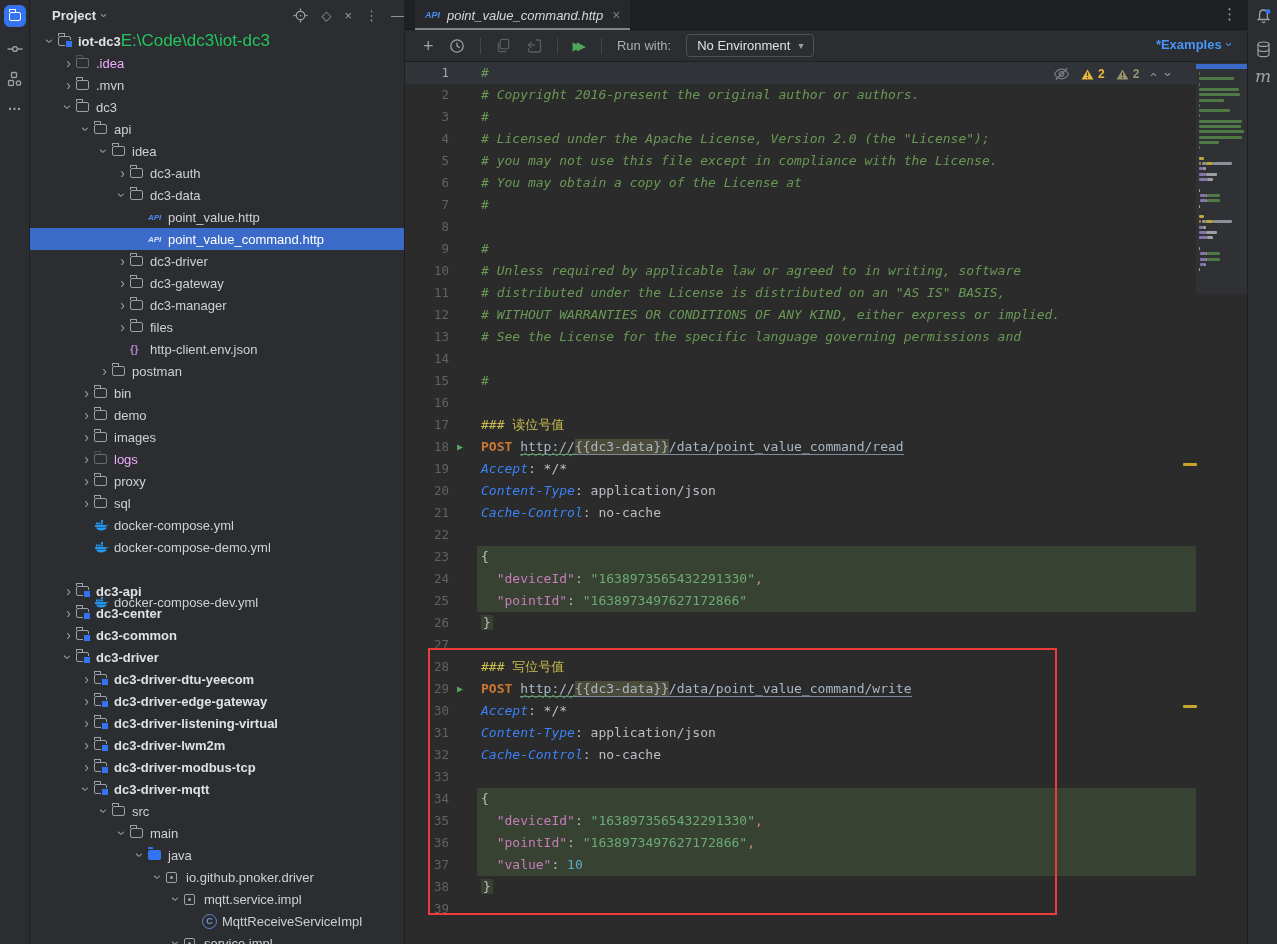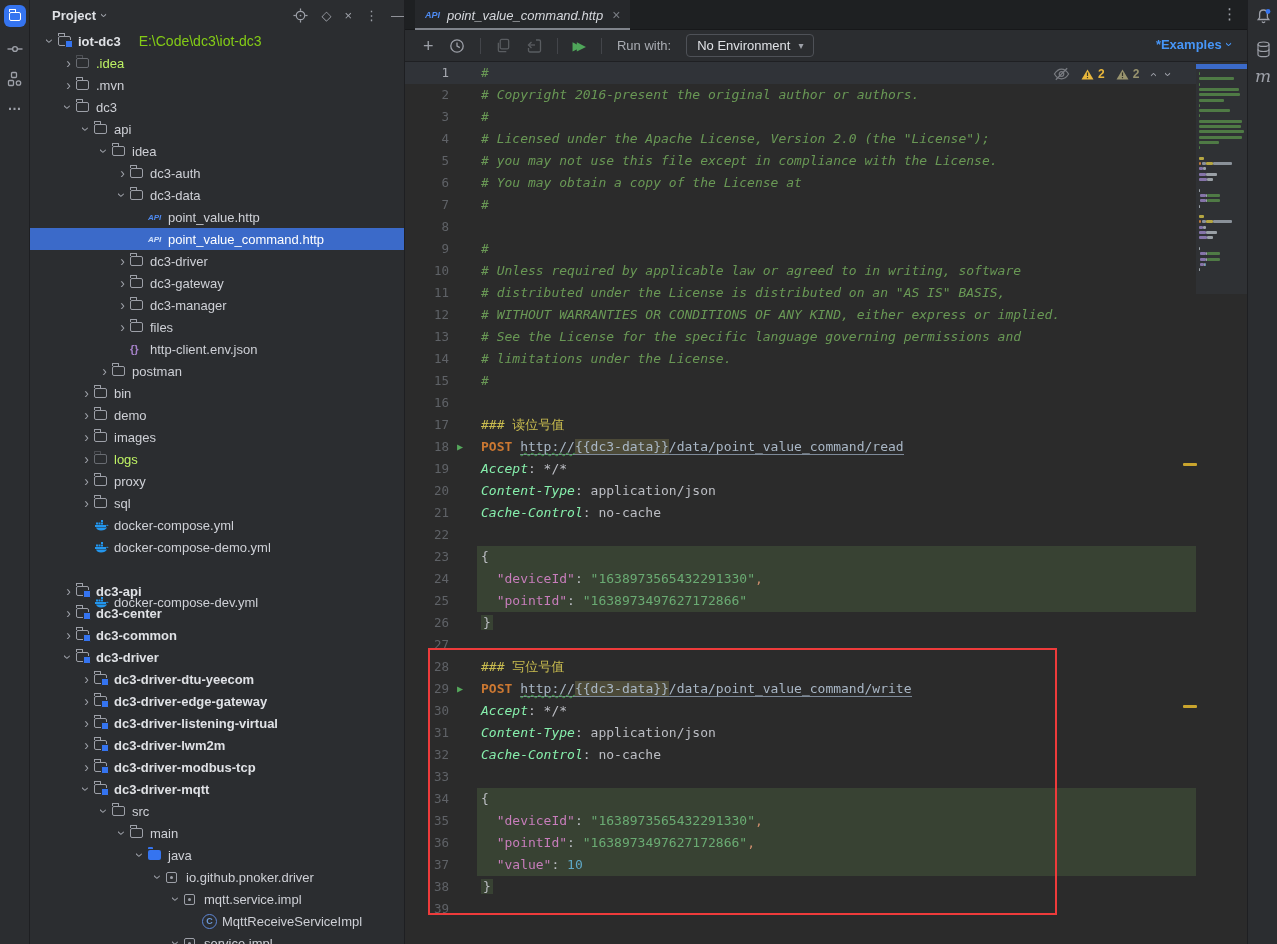--- a/index.html
+++ b/index.html
@@ -31,22 +31,22 @@
     font-size:13px; color:#CED0D6; white-space:nowrap; }
   .tree-row.sel { background:#3B6AC9; color:#FFFFFF; }
   .tree-row .arr { width:15px; flex:0 0 15px; color:#9DA0A8; font-size:14px; line-height:10px; text-align:center; }
   .tree-row.sel .arr { color:#E8ECF5; }
   .arr i { font-style:normal; display:inline-block; }
   .arr.down i { transform:rotate(90deg); }
   .t-ico { flex:0 0 18px; width:18px; display:flex; align-items:center; justify-content:flex-start; }
   .tlabel { padding-left:2px; }
   .tlabel.bold { font-weight:700; color:#DFE1E5; }
   .tree-row.sel .tlabel { color:#fff; }
-  .tlabel.dim { color:#bef264; }
-  .tpath { color:#84cc16; padding-left:18px; font-size:14px; }
+  .tlabel.dim { color:#f0abfc; }
+  .tpath { color:#22c55e; padding-left:0; font-size:17px; }
 
   
   .ic-folder { width:13px; height:10px; border:1.4px solid #9DA0A8; border-radius:2px; position:relative; }
   .ic-folder::before { content:""; position:absolute; top:-3.6px; left:-1.4px; width:5px; height:2px;
     border:1.4px solid #9DA0A8; border-bottom:none; border-radius:1px 1px 0 0; }
   .dim-ico .ic-folder, .dim-ico .ic-folder::before { opacity:.55; }
   .ic-module { width:13px; height:10px; border:1.4px solid #9DA0A8; border-radius:2px; position:relative; }
   .ic-module::before { content:""; position:absolute; top:-3.6px; left:-1.4px; width:5px; height:2px;
     border:1.4px solid #9DA0A8; border-bottom:none; }
   .ic-module::after { content:""; position:absolute; right:-3px; bottom:-3px; width:6px; height:6px;
@@ -98,21 +98,21 @@
   .cur .ln { color:#A6A9B0; }
   .run-arrow { position:absolute; left:52px; top:0; color:#55A85C; font-size:10px; }
   .codetxt { position:absolute; left:76px; top:0; white-space:pre; }
   .rowbg { position:absolute; left:72px; top:0; width:719px; height:22px; background:#384233; }
   .sg-c { color:#699855; font-style:italic; }
   .sg-s { color:#C9BC4F; }
   .sg-m { color:#CC7832; font-weight:600; }
   .sg-u, .sg-w, .sg-v { color:#A9B7C6; border-bottom:1px solid #7E8A99; }
   .sg-w { text-decoration:underline wavy #3F9E49 1px; text-decoration-skip-ink:none; }
   .sg-v { background:#4C4A38; }
-  .sg-h { color:#86efac; font-style:italic;text-align:right; }
+  .sg-h { color:#3b82f6; font-style:italic;text-align:right; }
   .sg-t { color:#BCBEC4; }
   .sg-k { color:#C77DBB; }
   .sg-q { color:#6AAB73; }
   .sg-n { color:#5FA8C7; }
   .sg-z { color:#CF8E6D; }
   .sg-b { color:#BCBEC4; }
   .chbg { background:#384233; padding:0 2px; }
 
   #inspection-widget { position:absolute; left:648px; top:3px; height:18px; display:flex;
     align-items:center; gap:11px; z-index:6; color:#9DA0A8; font-size:12px; }
@@ -604,21 +604,20 @@
           <div class="code-line" style="top: 242px;">
             <span class="ln">12</span>
             <span class="codetxt"><span class="sg-c"># WITHOUT WARRANTIES OR CONDITIONS OF ANY KIND, either express or implied.</span></span>
           </div>
           <div class="code-line" style="top: 264px;">
             <span class="ln">13</span>
             <span class="codetxt"><span class="sg-c"># See the License for the specific language governing permissions and</span></span>
           </div>
           <div class="code-line" style="top: 286px;">
             <span class="ln">14</span>
-            <span class="codetxt"><span class="sg-c"># limitations under the License.</span></span>
           </div>
           <div class="code-line" style="top: 308px;">
             <span class="ln">15</span>
             <span class="codetxt"><span class="sg-c">#</span></span>
           </div>
           <div class="code-line" style="top: 330px;">
             <span class="ln">16</span>
             <span class="codetxt"></span>
           </div>
           <div class="code-line" style="top: 352px;">

